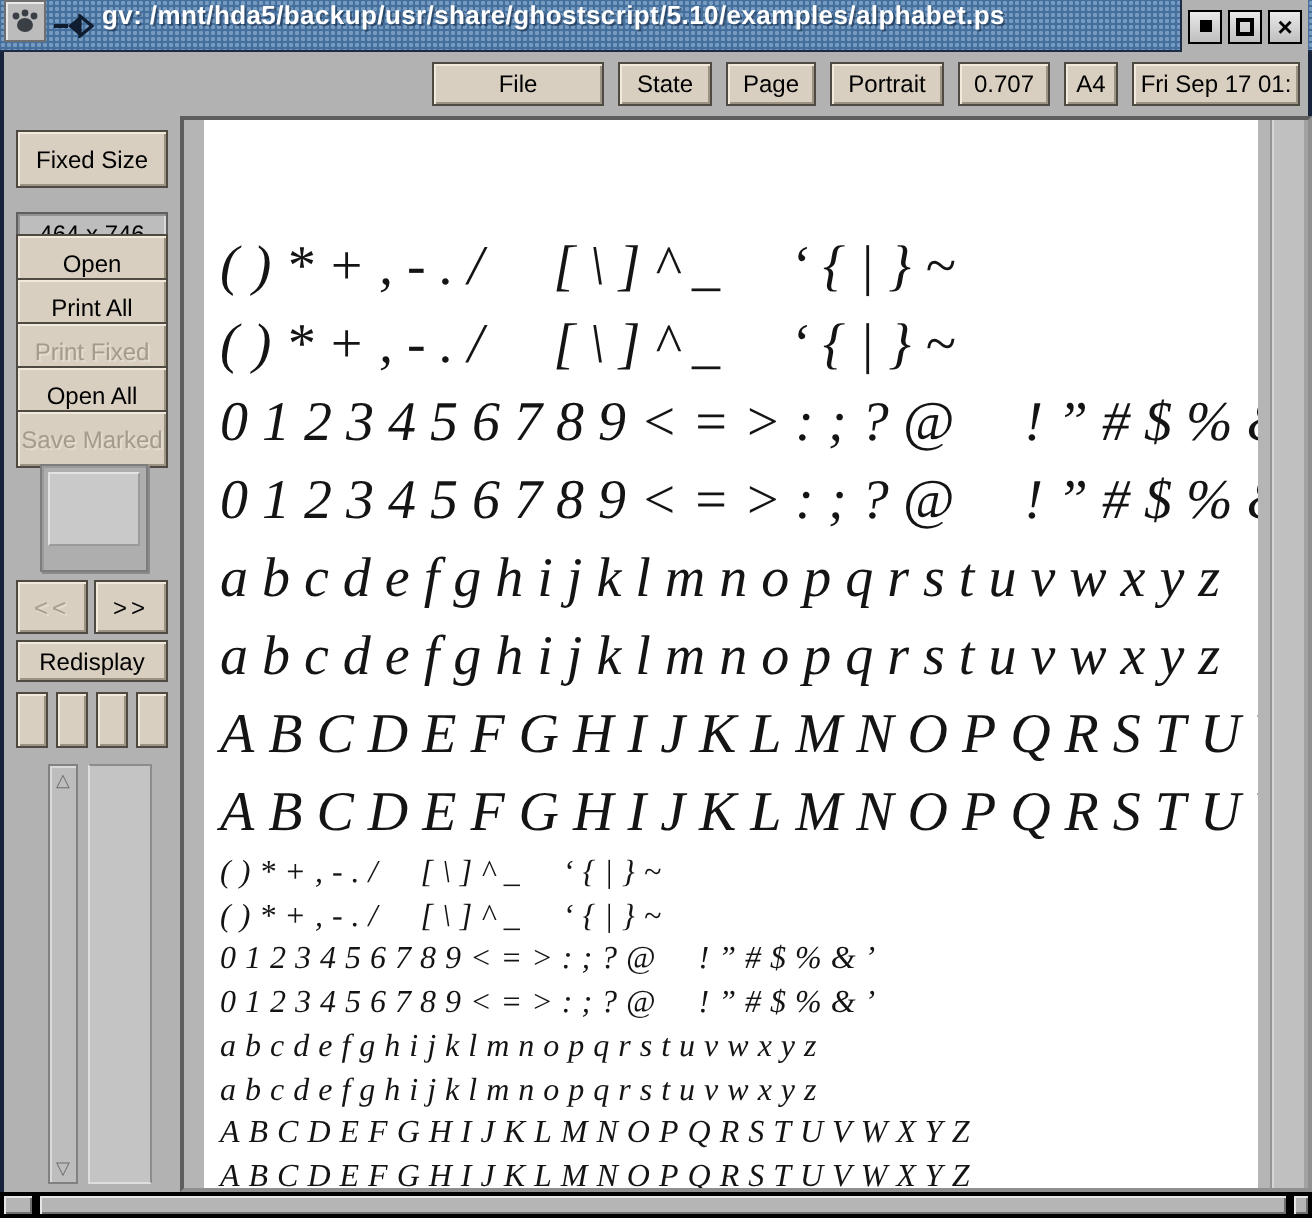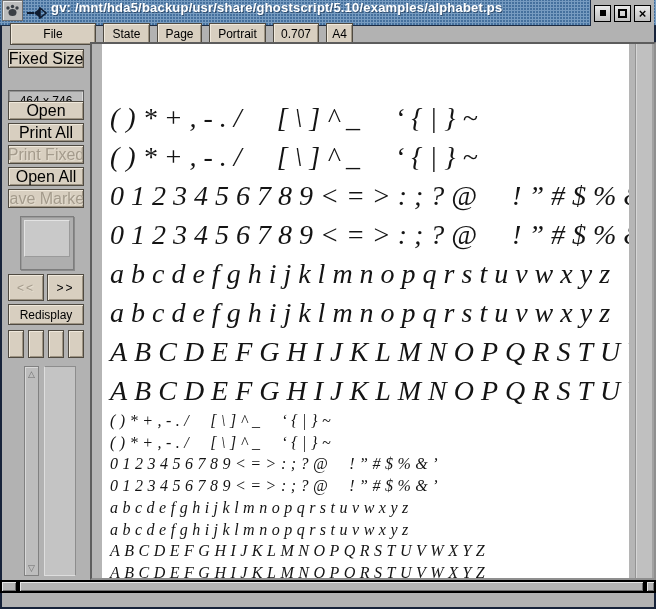--- a/index.html
+++ b/index.html
@@ -23,32 +23,32 @@
   .win-buttons { flex:none; height:26px; background:#b2b2b2; display:flex; align-items:center;
     gap:3px; padding:0 3px; border-left:1px solid #1d2c44; }
   .win-btn { width:17px; height:17px; border:1px solid #000;
     background:linear-gradient(#e9e9e9,#bfbfbf); display:flex; align-items:center;
     justify-content:center; font-weight:bold; font-size:11px; color:#000; line-height:1; }
   .win-btn .sq-filled { width:6px; height:6px; background:#000; }
   .win-btn .sq-hollow { width:9px; height:9px; border:2px solid #000; }
   .win-btn.close { font-size:13px; }
 
   
-  .toolbar { height:16px; display:flex; align-items:center; gap:7px; padding:0 6px 0 10px; }
+  .toolbar { height:32px; display:flex; align-items:center; gap:7px; padding:0 6px 0 10px;justify-content:flex-end; }
   .btn { background:#d8cfc0; border:1px solid #4f4a41; color:#000; font-size:12px;
     box-shadow: inset 1px 1px 0 #f0e9dc, inset -1px -1px 0 #9d9382;
     display:flex; align-items:center; justify-content:center;
     white-space:nowrap; overflow:hidden; font-family:"Liberation Sans",sans-serif; }
   .tb { height:22px; flex:none; }
   .btn.disabled { color:#a49b8c; text-shadow:1px 1px 0 #e4ddcf; }
 
   
   .main { display:flex; height:538px; }
   .sidebar { position:relative; width:90px; flex:none; }
-  .side-btn { position:absolute; left:8px; width:76px; height:19px; font-size:16px; }
+  .side-btn { position:absolute; left:8px; width:76px; height:29px; font-size:12px; }
   .size-display { position:absolute; left:8px; width:76px; height:22px;
     background:#bdbdbd; border:1px solid #5f5f5f; color:#000; font-size:12px;
     box-shadow: inset 1px 1px 0 #929292, inset -1px -1px 0 #dadada;
     display:flex; align-items:center; justify-content:center; }
   .locator { position:absolute; left:20px; top:174px; width:54px; height:54px;
     background:#aeaeae; border:1px solid #7d7d7d;
     box-shadow: inset 1px 1px 0 #9a9a9a, 1px 1px 0 #8a8a8a; }
   .locator .inner { margin:3px; height:37px; background:#c9c9c9;
     border:1px solid #e3e3e3; border-right-color:#9a9a9a; border-bottom-color:#9a9a9a; }
   .sscroll { position:absolute; left:24px; top:324px; width:15px; height:210px;
@@ -117,20 +117,21 @@
     </div>
   </div>
 
   <div class="toolbar">
     <div class="btn tb" style="width:86px">File</div>
     <div class="btn tb" style="width:47px">State</div>
     <div class="btn tb" style="width:45px">Page</div>
     <div class="btn tb" style="width:57px">Portrait</div>
     <div class="btn tb" style="width:46px">0.707</div>
     <div class="btn tb" style="width:27px">A4</div>
+    <div class="btn tb" style="width:84px">Fri Sep 17 01:</div>
   </div>
 
   <div class="main">
 
     <div class="sidebar">
       <div class="btn side-btn" style="top:7px">Fixed Size</div>
       <div class="size-display" style="top:48px">464 x 746</div>
       <div class="btn side-btn" style="top:59px">Open</div>
       <div class="btn side-btn" style="top:81px">Print All</div>
       <div class="btn side-btn disabled" style="top:103px">Print Fixed</div>

